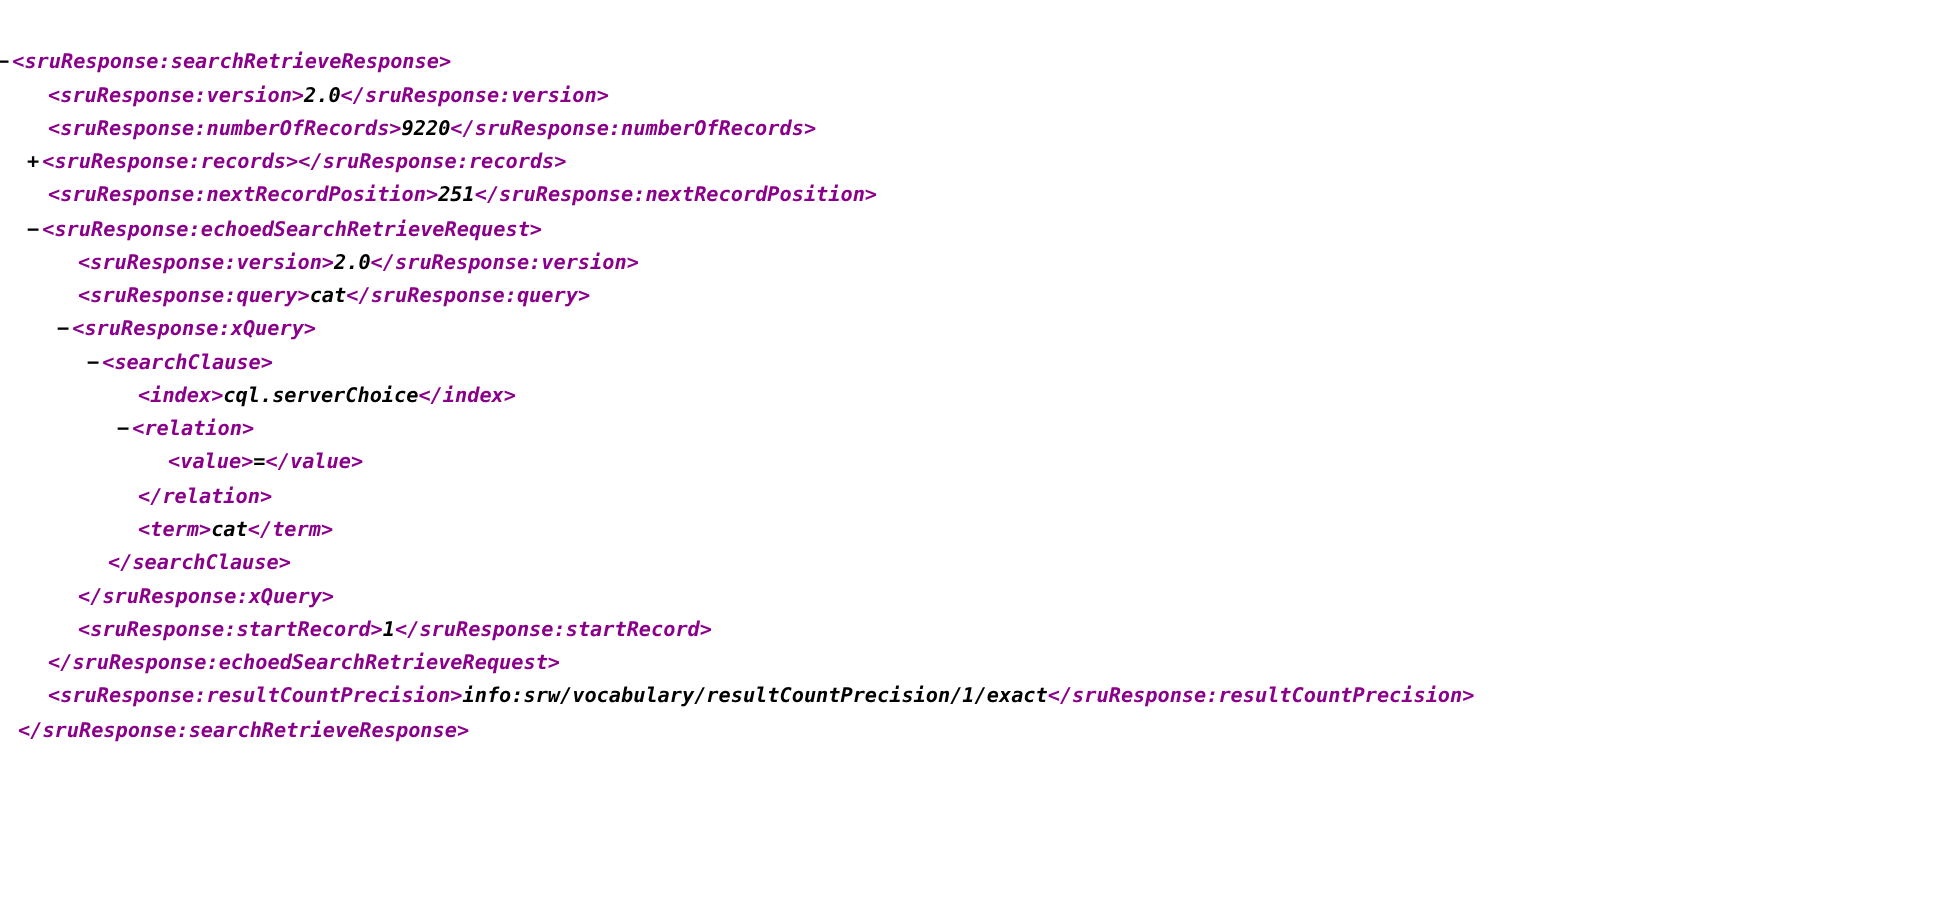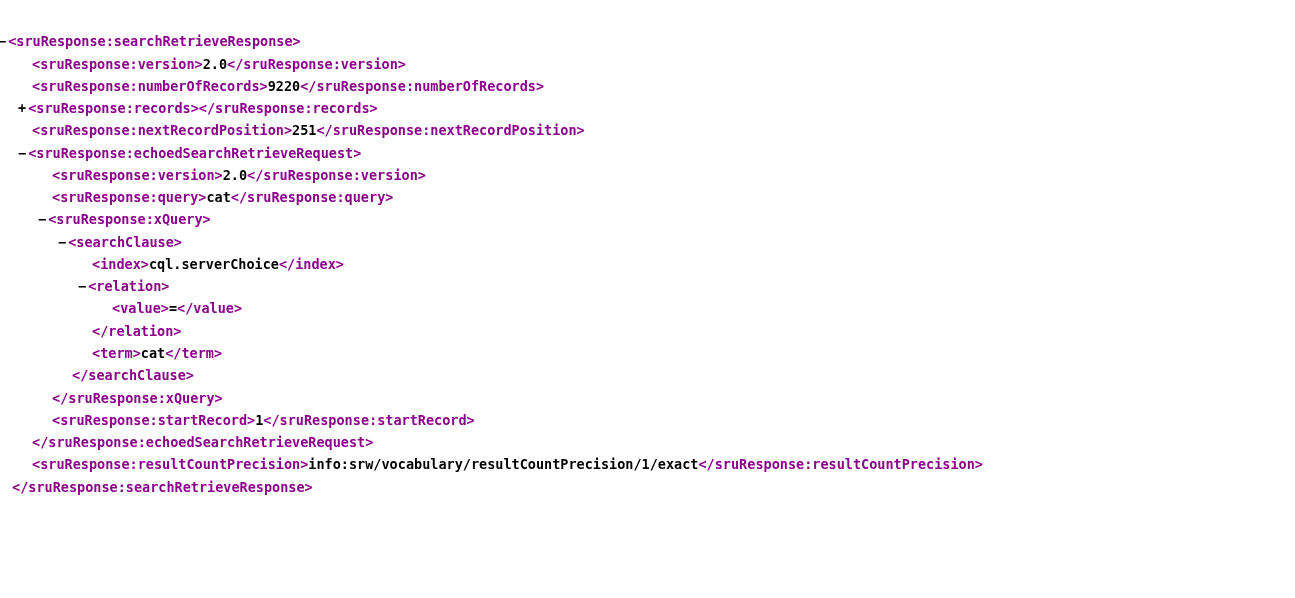--- a/index.html
+++ b/index.html
@@ -14,19 +14,20 @@
       font-size: 13.5px;
       color: #000000;
       padding: 8px 12px;
       width: 1295px;
       min-height: 598px;
     }
 
     .xml-content {
       line-height: 1.65;
       white-space: pre;
+      font-style: italic;
     }
   </style>
 </head>
 <body>
 
 <div class="xml-content">
 <div style="padding-left: 0px; display: block; line-height: 1.65;"><span style="color:#000; font-weight:bold; margin-left:-14px; margin-right:2px;">−</span><span style="color:#8B008B; font-weight:bold;">&lt;sruResponse:searchRetrieveResponse&gt;</span></div><div style="padding-left: 20px; display: block; line-height: 1.65;"><span style="color:#8B008B; font-weight:bold;">&lt;sruResponse:version&gt;</span><span style="color:#000000; font-weight:bold;">2.0</span><span style="color:#8B008B; font-weight:bold;">&lt;/sruResponse:version&gt;</span></div><div style="padding-left: 20px; display: block; line-height: 1.65;"><span style="color:#8B008B; font-weight:bold;">&lt;sruResponse:numberOfRecords&gt;</span><span style="color:#000000; font-weight:bold;">9220</span><span style="color:#8B008B; font-weight:bold;">&lt;/sruResponse:numberOfRecords&gt;</span></div><div style="padding-left: 20px; display: block; line-height: 1.65;"><span style="color:#000; font-weight:bold; margin-left:-14px; margin-right:2px;">+</span><span style="color:#8B008B; font-weight:bold;">&lt;sruResponse:records&gt;</span><span style="color:#8B008B; font-weight:bold;">&lt;/sruResponse:records&gt;</span></div><div style="padding-left: 20px; display: block; line-height: 1.65;"><span style="color:#8B008B; font-weight:bold;">&lt;sruResponse:nextRecordPosition&gt;</span><span style="color:#000000; font-weight:bold;">251</span><span style="color:#8B008B; font-weight:bold;">&lt;/sruResponse:nextRecordPosition&gt;</span></div><div style="padding-left: 20px; display: block; line-height: 1.65;"><span style="color:#000; font-weight:bold; margin-left:-14px; margin-right:2px;">−</span><span style="color:#8B008B; font-weight:bold;">&lt;sruResponse:echoedSearchRetrieveRequest&gt;</span></div><div style="padding-left: 40px; display: block; line-height: 1.65;"><span style="color:#8B008B; font-weight:bold;">&lt;sruResponse:version&gt;</span><span style="color:#000000; font-weight:bold;">2.0</span><span style="color:#8B008B; font-weight:bold;">&lt;/sruResponse:version&gt;</span></div><div style="padding-left: 40px; display: block; line-height: 1.65;"><span style="color:#8B008B; font-weight:bold;">&lt;sruResponse:query&gt;</span><span style="color:#000000; font-weight:bold;">cat</span><span style="color:#8B008B; font-weight:bold;">&lt;/sruResponse:query&gt;</span></div><div style="padding-left: 40px; display: block; line-height: 1.65;"><span style="color:#000; font-weight:bold; margin-left:-14px; margin-right:2px;">−</span><span style="color:#8B008B; font-weight:bold;">&lt;sruResponse:xQuery&gt;</span></div><div style="padding-left: 60px; display: block; line-height: 1.65;"><span style="color:#000; font-weight:bold; margin-left:-14px; margin-right:2px;">−</span><span style="color:#8B008B; font-weight:bold;">&lt;searchClause&gt;</span></div><div style="padding-left: 80px; display: block; line-height: 1.65;"><span style="color:#8B008B; font-weight:bold;">&lt;index&gt;</span><span style="color:#000000; font-weight:bold;">cql.serverChoice</span><span style="color:#8B008B; font-weight:bold;">&lt;/index&gt;</span></div><div style="padding-left: 80px; display: block; line-height: 1.65;"><span style="color:#000; font-weight:bold; margin-left:-14px; margin-right:2px;">−</span><span style="color:#8B008B; font-weight:bold;">&lt;relation&gt;</span></div><div style="padding-left: 100px; display: block; line-height: 1.65;"><span style="color:#8B008B; font-weight:bold;">&lt;value&gt;</span><span style="color:#000000; font-weight:bold;">=</span><span style="color:#8B008B; font-weight:bold;">&lt;/value&gt;</span></div><div style="padding-left: 80px; display: block; line-height: 1.65;"><span style="color:#8B008B; font-weight:bold;">&lt;/relation&gt;</span></div><div style="padding-left: 80px; display: block; line-height: 1.65;"><span style="color:#8B008B; font-weight:bold;">&lt;term&gt;</span><span style="color:#000000; font-weight:bold;">cat</span><span style="color:#8B008B; font-weight:bold;">&lt;/term&gt;</span></div><div style="padding-left: 60px; display: block; line-height: 1.65;"><span style="color:#8B008B; font-weight:bold;">&lt;/searchClause&gt;</span></div><div style="padding-left: 40px; display: block; line-height: 1.65;"><span style="color:#8B008B; font-weight:bold;">&lt;/sruResponse:xQuery&gt;</span></div><div style="padding-left: 40px; display: block; line-height: 1.65;"><span style="color:#8B008B; font-weight:bold;">&lt;sruResponse:startRecord&gt;</span><span style="color:#000000; font-weight:bold;">1</span><span style="color:#8B008B; font-weight:bold;">&lt;/sruResponse:startRecord&gt;</span></div><div style="padding-left: 20px; display: block; line-height: 1.65;"><span style="color:#8B008B; font-weight:bold;">&lt;/sruResponse:echoedSearchRetrieveRequest&gt;</span></div><div style="padding-left: 20px; display: block; line-height: 1.65;"><span style="color:#8B008B; font-weight:bold;">&lt;sruResponse:resultCountPrecision&gt;</span><span style="color:#000000; font-weight:bold;">info:srw/vocabulary/resultCountPrecision/1/exact</span><span style="color:#8B008B; font-weight:bold;">&lt;/sruResponse:resultCountPrecision&gt;</span></div><div style="padding-left: 0px; display: block; line-height: 1.65;"><span style="color:#8B008B; font-weight:bold;">&lt;/sruResponse:searchRetrieveResponse&gt;</span></div></div>
 
 </body></html>

